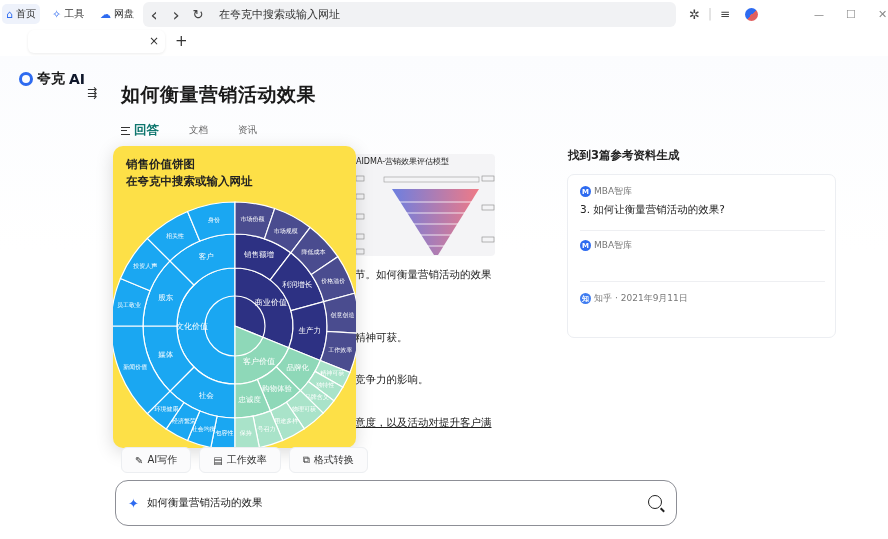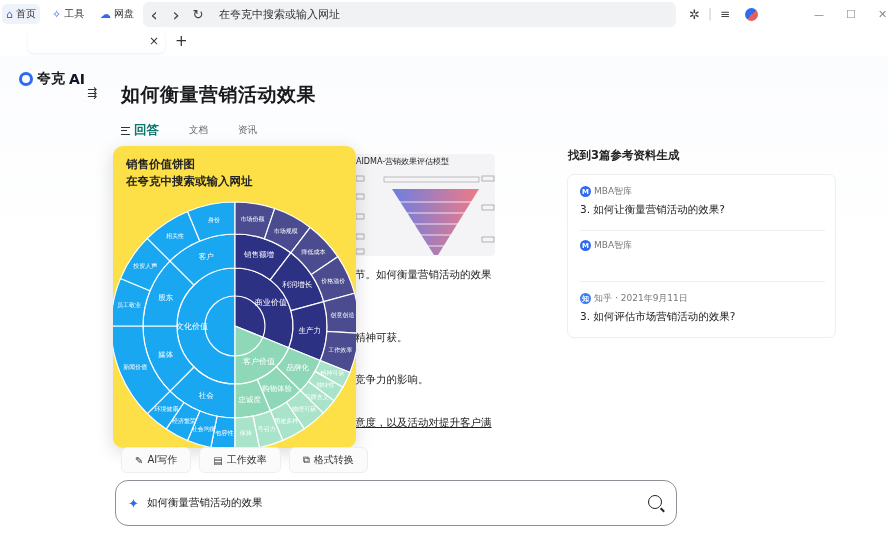--- a/index.html
+++ b/index.html
@@ -244,21 +244,20 @@
         <span>MBA智库</span>
       </div>
   </div>
   <div class="ref-divider" style="top:106px;"></div>
   <div class="ref" style="top:117px;">
     <div class="ref-src">
         <span class="src-badge" style="background:#3f7cf0;">知</span>
         <span>知乎</span>
         <span> · 2021年9月11日</span>
       </div>
-    <div class="ref-title">3. 如何评估市场营销活动的效果?</div>
   </div>
 </div>
 
 <div class="tool-btns">
   <div class="tool-btn">
     <span>✎</span>
     <span>AI写作</span>
   </div>
   <div class="tool-btn">
     <span>▤</span>

